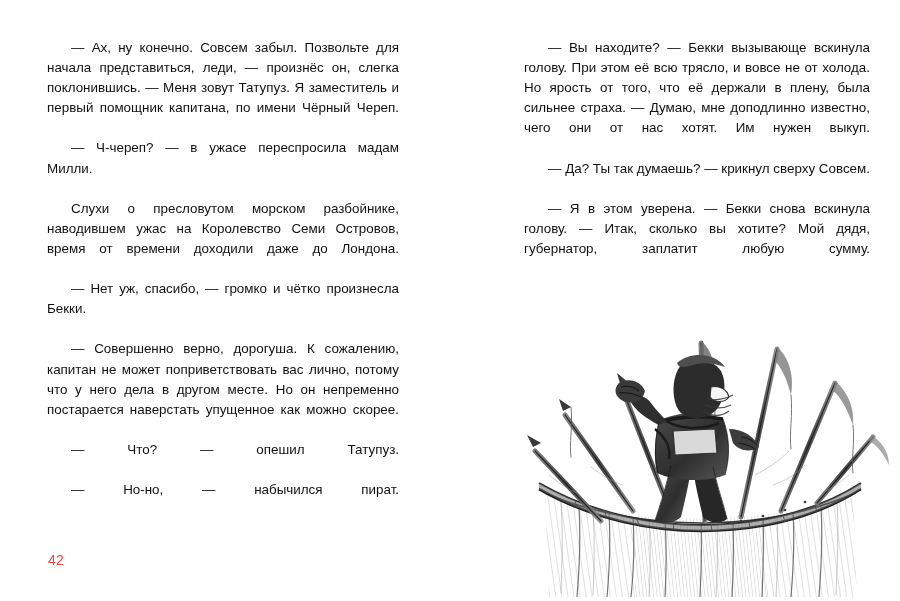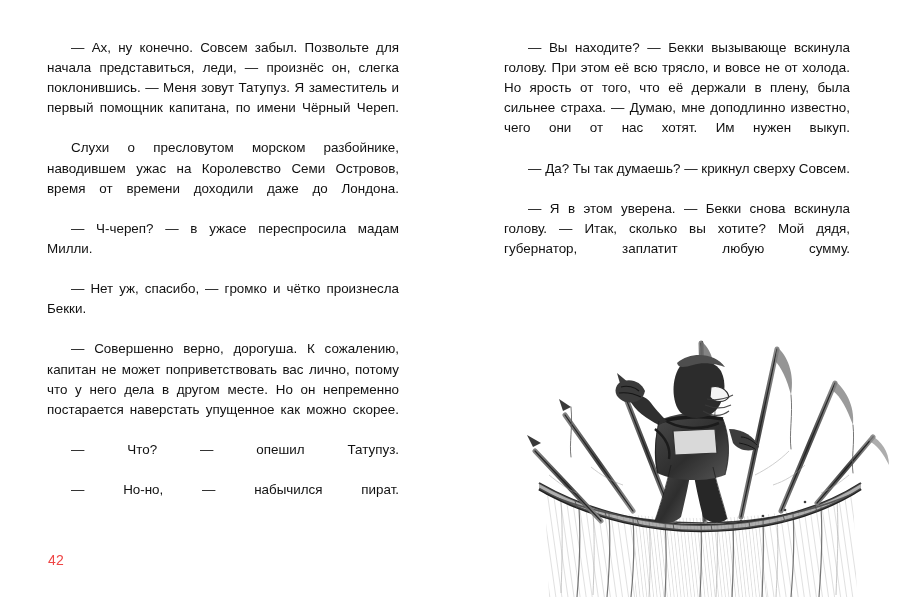--- a/index.html
+++ b/index.html
@@ -26,21 +26,21 @@
     position: absolute;
     top: 38px;
     font-size: 13.4px;
     line-height: 20.1px;
     text-align: justify;
     text-justify: inter-word;
     hyphens: manual;
     color: #111111;
   }
   .col-left  { left: 47px;  width: 352px; }
-  .col-right { left: 504px; width: 346px; }
+  .col-right { left: 524px; width: 346px; }
 
   .para {
     margin: 0;
     text-indent: 24px;
     text-align: justify;
   }
 
   
   .para::after {
     content: "";
@@ -69,22 +69,22 @@
   }
   .illustration svg { display: block; width: 100%; height: 100%; }
 </style>
 </head>
 <body>
 
 <div class="page">
 
   <div class="col col-left">
     <p class="para">— Ах, ну конечно. Совсем забыл. Позвольте для начала представиться, леди, — произнёс он, слегка поклонившись. — Меня зовут Тату­пуз. Я заместитель и первый помощник капи­тана, по имени Чёрный Череп.</p>
+    <p class="para">— Ч-череп? — в ужасе переспросила ма­дам Милли.</p>
     <p class="para">Слухи о пресловутом морском разбойни­ке, наводившем ужас на Королевство Семи Островов, время от времени доходили даже до Лондона.</p>
-    <p class="para">— Ч-череп? — в ужасе переспросила ма­дам Милли.</p>
     <p class="para">— Нет уж, спасибо, — громко и чётко про­изнесла Бекки.</p>
     <p class="para">— Совершенно верно, дорогуша. К сожале­нию, капитан не может поприветствовать вас лично, потому что у него дела в другом ме­сте. Но он непременно постарается наверстать упущенное как можно скорее.</p>
     <p class="para">— Что? — опешил Татупуз.</p>
     <p class="para">— Но-но, — набычился пират.</p>
 
   </div>
 
   <div class="col col-right">
     <p class="para">— Вы находите? — Бекки вызывающе вски­нула голову. При этом её всю трясло, и во­все не от холода. Но ярость от того, что её держали в плену, была сильнее страха. — Ду­маю, мне доподлинно известно, чего они от нас хотят. Им нужен выкуп.</p>
     <p class="para">— Да? Ты так думаешь? — крикнул сверху Совсем.</p>

